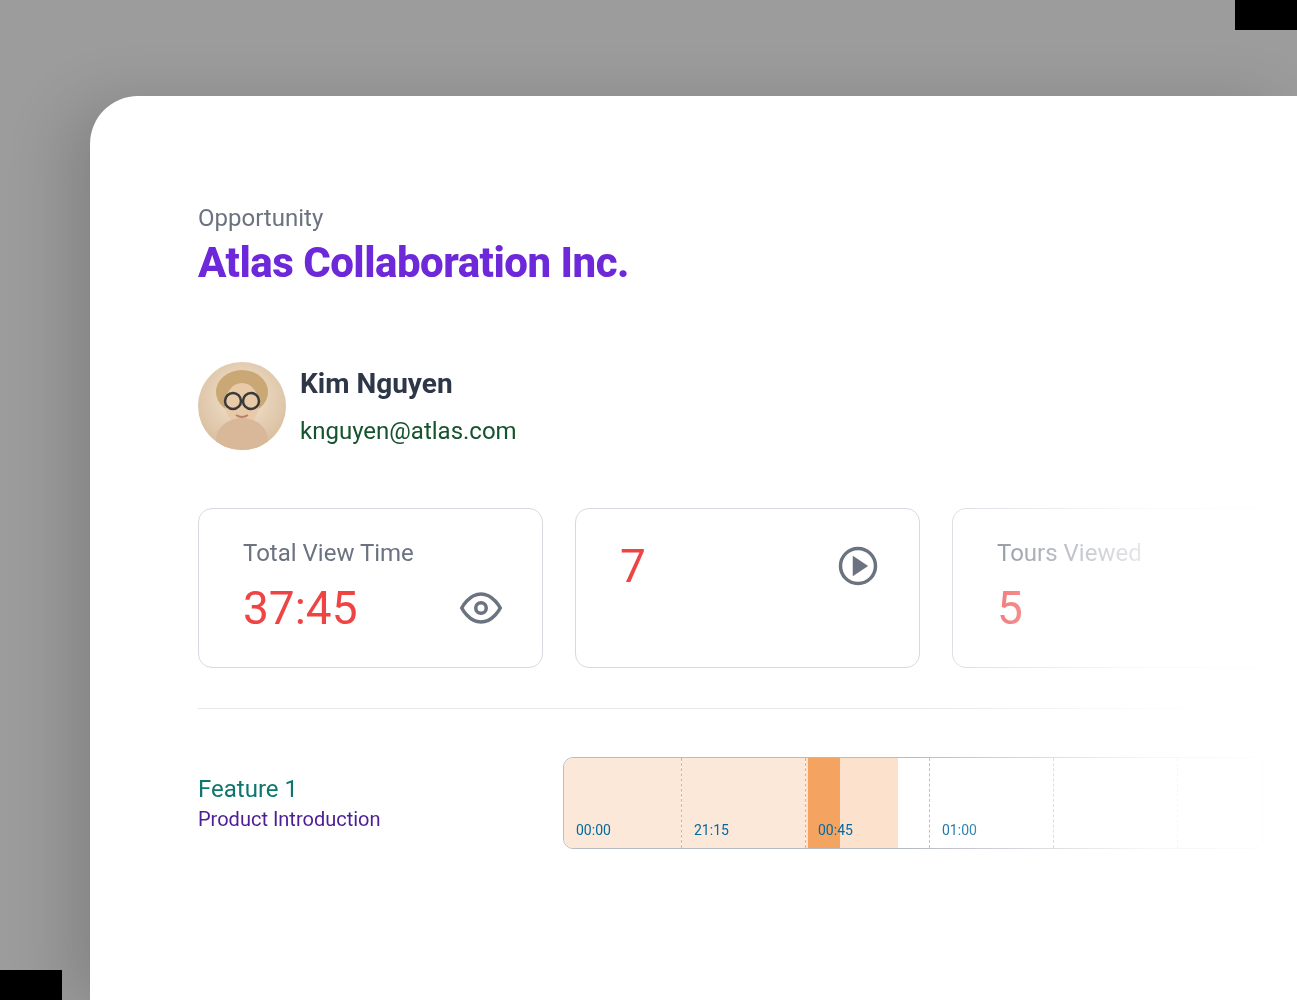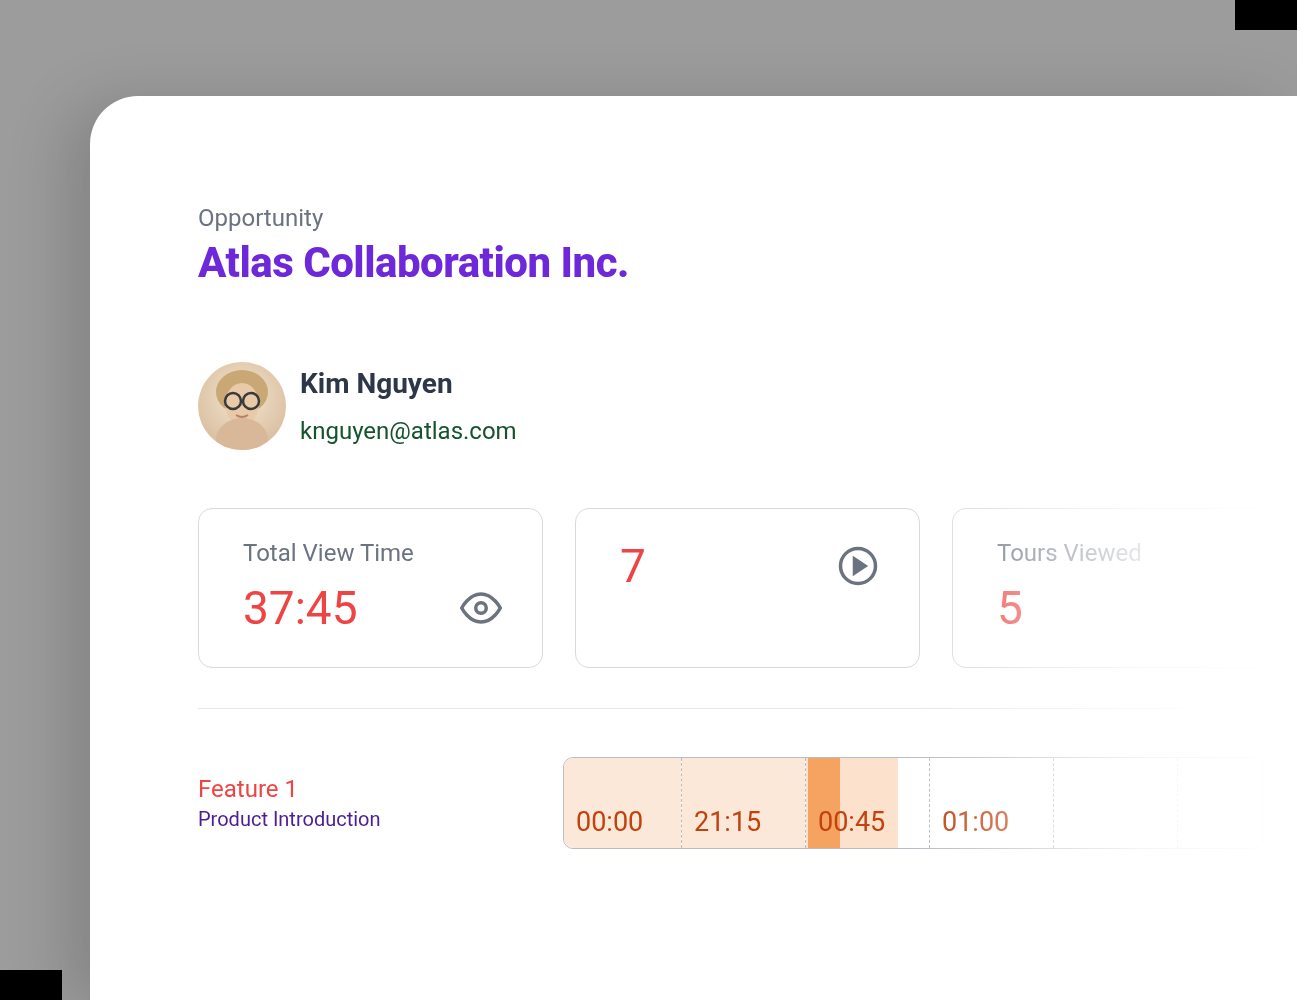--- a/index.html
+++ b/index.html
@@ -136,21 +136,21 @@
     .feature-row {
       display: flex;
       align-items: flex-start;
     }
     .feature-labels {
       width: 365px;
       padding-top: 18px;
     }
     .feature-eyebrow {
       font-size: 24px;
-      color: #ef4444;
+      color: #0f766e;
       margin-bottom: 4px;
     }
     .feature-title {
       font-size: 20px;
       font-weight: 400;
       color: #4c1d95;
     }
     .timeline {
       position: relative;
       min-width: 700px;
@@ -170,22 +170,22 @@
     .timeline-cell:last-child { border-right: none; }
     .heat {
       position: absolute;
       top: 0; left: 0; right: 0;
       height: 100%;
     }
     .timeline-label {
       position: absolute;
       left: 12px;
       bottom: 10px;
-      font-size: 27px;
-      color: #c2410c;
+      font-size: 14px;
+      color: #0369a1;
       z-index: 5;
     }
     .heat-peak {
       position: absolute;
       top: 0;
       height: 100%;
       background: #f4a460;
       z-index: 2;
     }
   </style>

